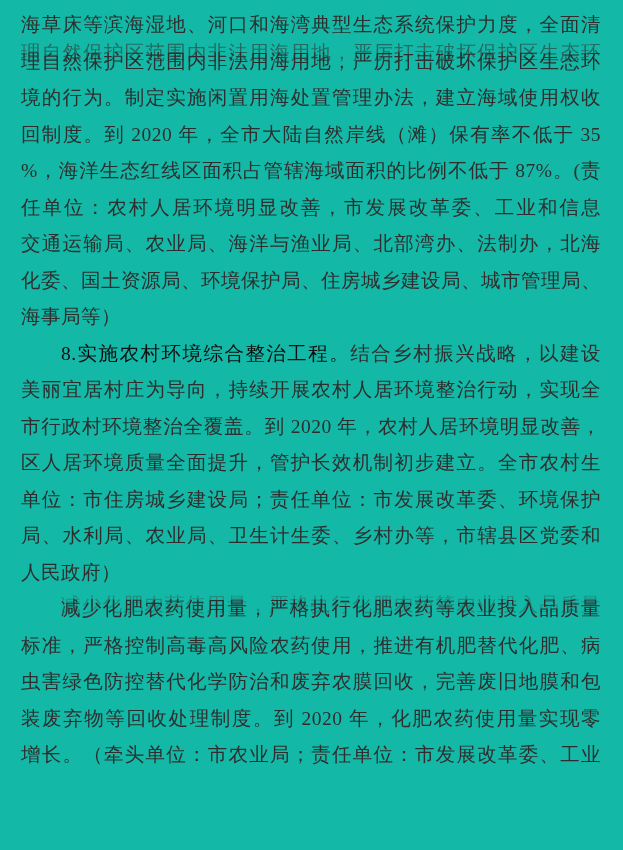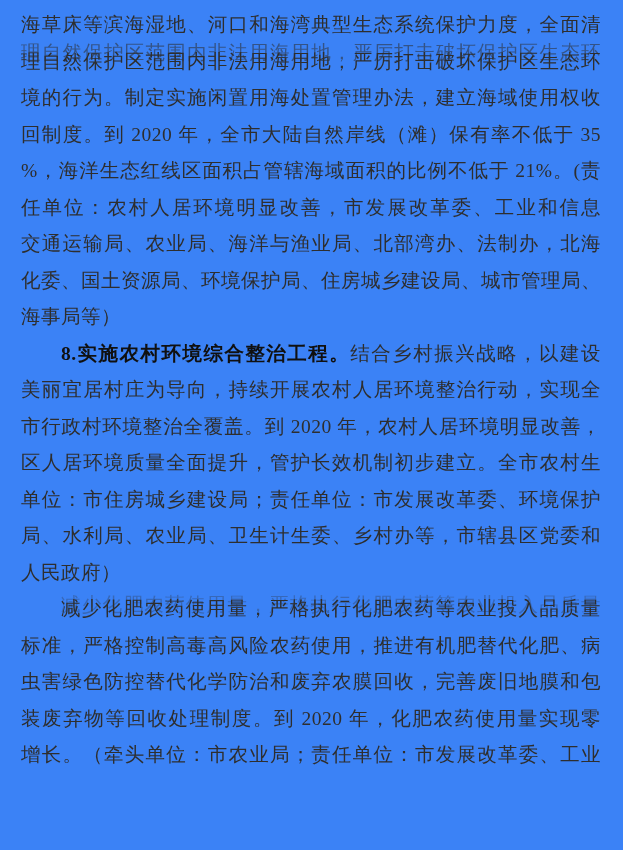--- a/index.html
+++ b/index.html
@@ -11,21 +11,21 @@
     width: 623px;
     height: 850px;
     overflow: hidden;
     font-family: "Liberation Serif", "DejaVu Serif", serif;
   }
   .page {
     box-sizing: border-box;
     width: 623px;
     height: 850px;
     padding: 7px 22px 10px 21px;
-    background: #3b82f6;
+    background: #14b8a6;
     color: #2e2e2e;
   }
   .line {
     position: relative;
     height: 36.5px;
     line-height: 36.5px;
     font-size: 19.5px;
     letter-spacing: 0.5px;
     white-space: nowrap;
     text-align: justify;
@@ -33,21 +33,21 @@
     color: #2e2e2e;
   }
   .line.short {
     text-align: right;
     text-align-last: left;
   }
   .line.indent {
     text-indent: 40px;
   }
   .line .head {
-    font-weight: 700;
+    font-weight: 400;
     color: #101010;
   }
   
   .ghost {
     display: block;
     position: absolute;
     left: 0;
     right: 0;
     top: -9px;
     text-align: justify;
@@ -68,21 +68,21 @@
 <div class="page">
 
   <div class="line">海草床等滨海湿地、河口和海湾典型生态系统保护力度，全面清</div>
 
   <div class="line ghosted">
     <span class="ghost">理自然保护区范围内非法用海用地，严厉打击破坏保护区生态环</span><span class="main">理自然保护区范围内非法用海用地，严厉打击破坏保护区生态环</span>
   </div>
 
   <div class="line">境的行为。制定实施闲置用海处置管理办法，建立海域使用权收</div>
   <div class="line">回制度。到 2020 年，全市大陆自然岸线（滩）保有率不低于 35</div>
-  <div class="line">%，海洋生态红线区面积占管辖海域面积的比例不低于 21%。(责</div>
+  <div class="line">%，海洋生态红线区面积占管辖海域面积的比例不低于 87%。(责</div>
   <div class="line">任单位：农村人居环境明显改善，市发展改革委、工业和信息</div>
   <div class="line">交通运输局、农业局、海洋与渔业局、北部湾办、法制办，北海</div>
   <div class="line">化委、国土资源局、环境保护局、住房城乡建设局、城市管理局、</div>
   <div class="line short">海事局等）</div>
 
   <div class="line indent">
     <span class="head">8.实施农村环境综合整治工程。</span><span>结合乡村振兴战略，以建设</span>
   </div>
 
   <div class="line">美丽宜居村庄为导向，持续开展农村人居环境整治行动，实现全</div>

